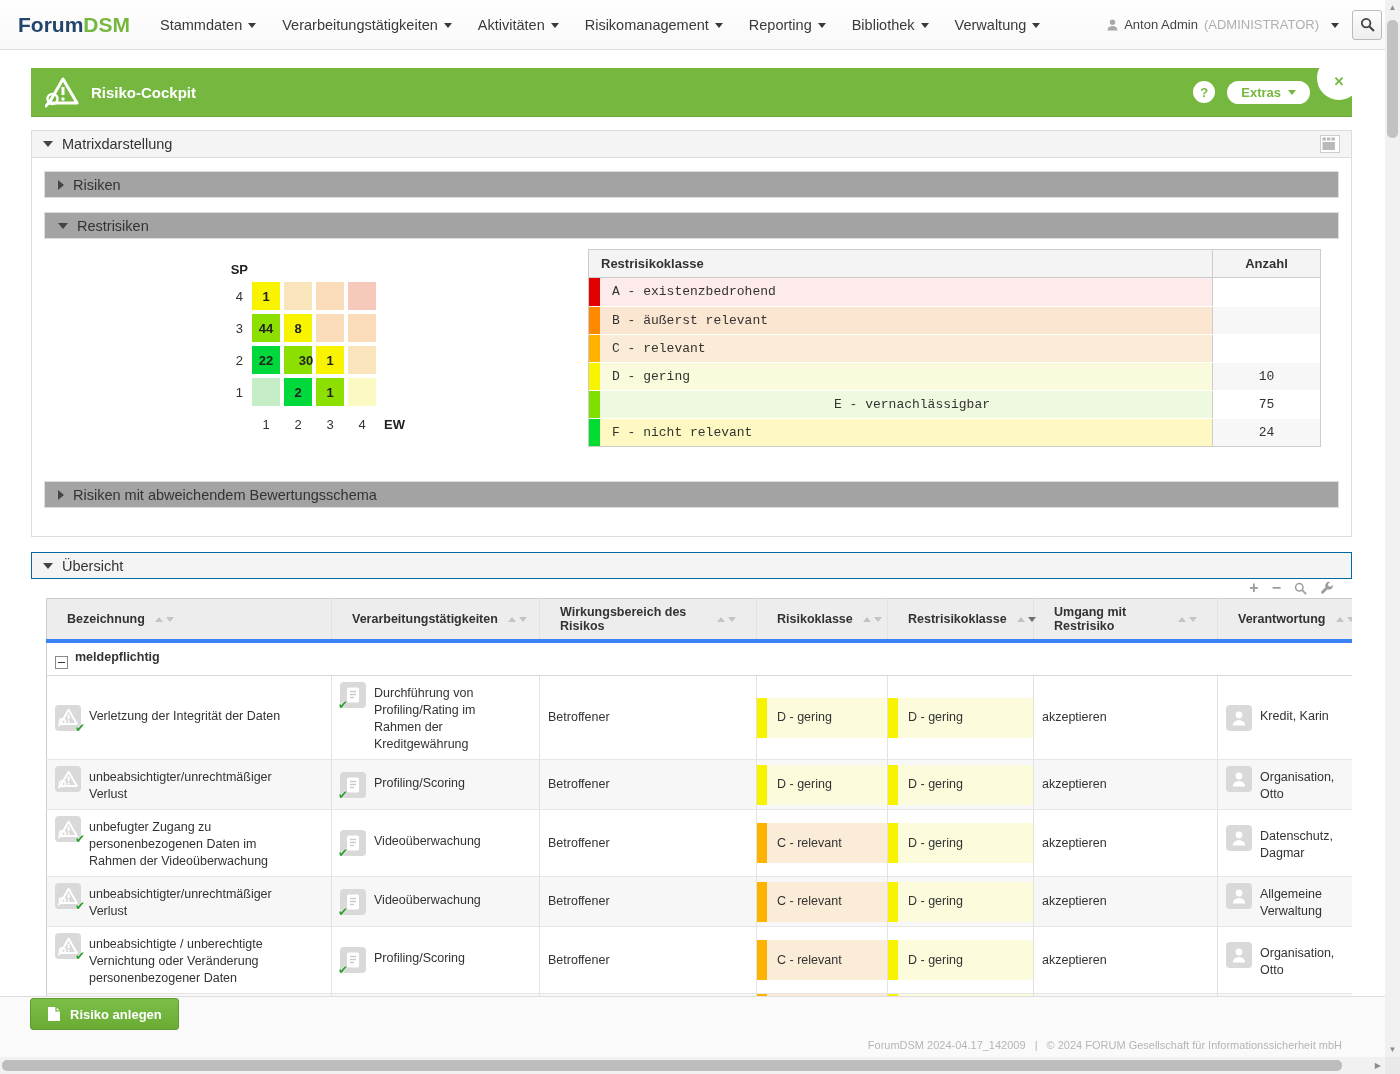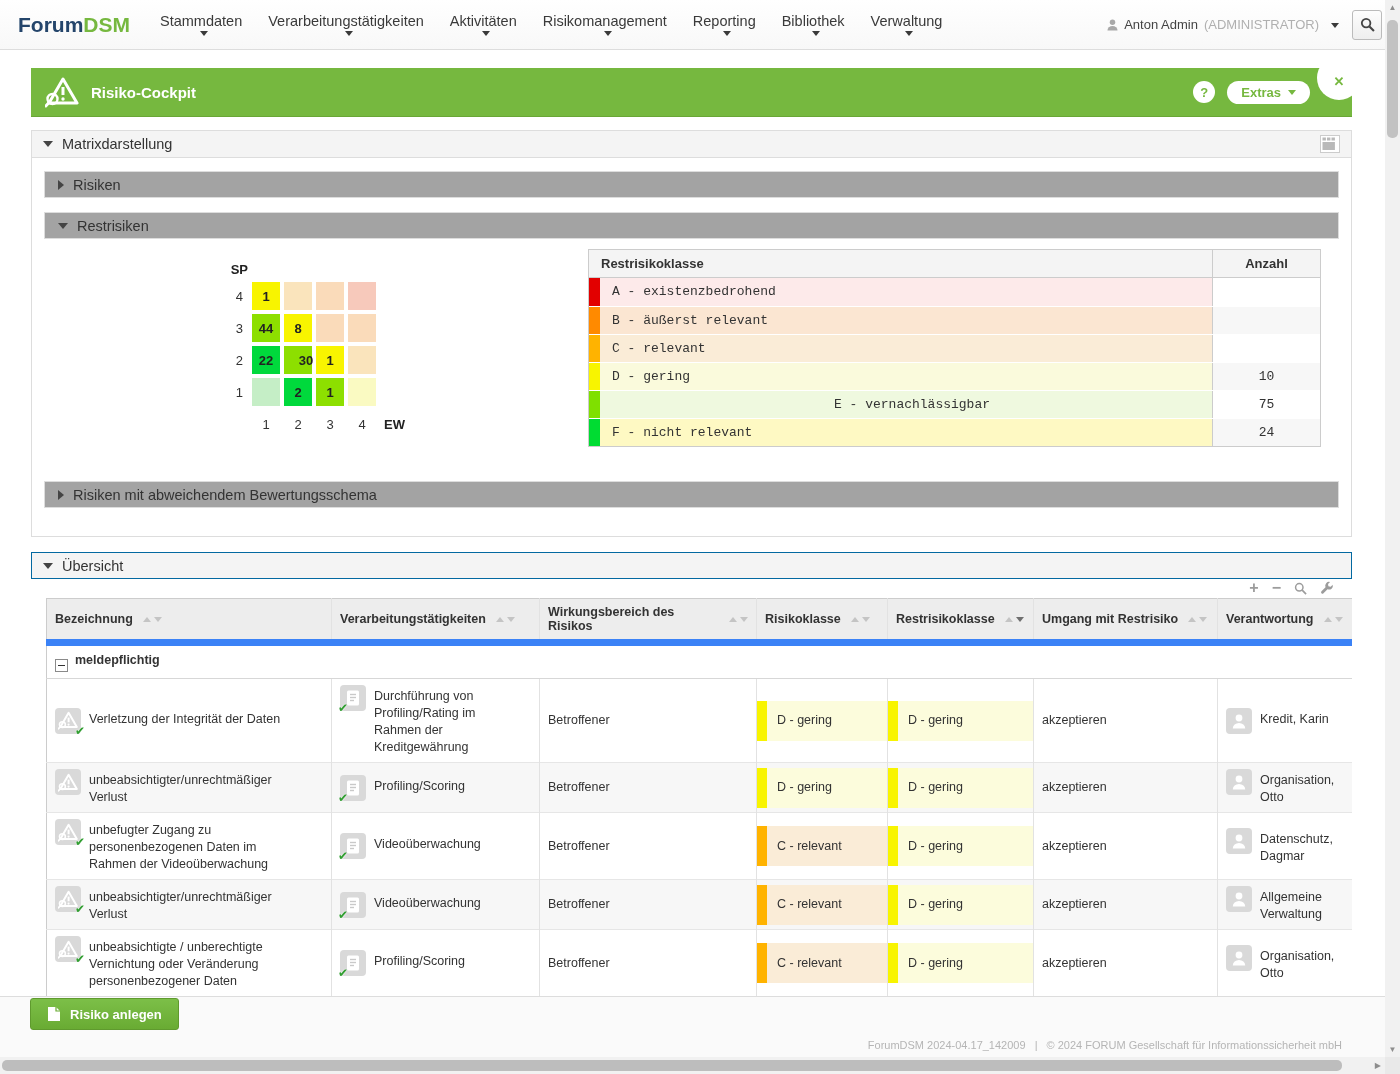--- a/index.html
+++ b/index.html
@@ -8,21 +8,21 @@
     width:1400px; height:1074px; position:relative; overflow:hidden;
     background:#fff; font-family:"Liberation Sans", sans-serif; color:#333;
   }
   
   .navbar { position:absolute; top:0; left:0; width:1400px; height:50px;
     background:linear-gradient(#ffffff,#f8f8f8); border-bottom:1px solid #ddd;
     display:flex; align-items:center; padding:0 18px; z-index:4; }
   .logo { font-size:21px; font-weight:bold; letter-spacing:0; margin-right:30px; cursor:pointer; }
   .logo .lp1 { color:#24456b; } .logo .lp2 { color:#76b83f; }
   .nav-menus { display:flex; align-items:center; gap:26px; }
-  .nav-item { font-size:14.5px; color:#3a3a3a; display:flex; align-items:center; cursor:pointer; white-space:nowrap;flex-direction:column; }
+  .nav-item { font-size:14.5px; color:#3a3a3a; display:flex; align-items:center; cursor:pointer; white-space:nowrap; }
   .mcaret { width:0; height:0; border-left:4px solid transparent; border-right:4px solid transparent; border-top:5px solid #3a3a3a; margin-left:6px; margin-top:2px; }
   .nav-right { margin-left:auto; display:flex; align-items:center; gap:13px; }
   .user-box { display:flex; align-items:center; gap:6px; font-size:13px; cursor:pointer; }
   .user-name { color:#444; }
   .user-role { color:#b0b0b0; }
   .search-btn { width:30px; height:30px; border:1px solid #bbb; border-radius:3px;
     background:linear-gradient(#fdfdfd,#eee); display:flex; align-items:center; justify-content:center; cursor:pointer; }
 
   
   .vscroll { position:absolute; right:0; top:0; width:15px; height:1057px; background:#f1f1f1; z-index:6; }
@@ -86,21 +86,21 @@
 
   
   .ov-panel { position:absolute; top:484px; left:0; right:0; height:444px; overflow:hidden; }
   .ov-toolbar { height:19px; position:relative; }
   .ov-toolbar .tools { position:absolute; right:18px; top:2px; display:flex; align-items:center; gap:13px; color:#9c9c9c; }
   .tb-txt { font-size:16px; font-weight:bold; line-height:14px; cursor:pointer; }
   .tools svg { cursor:pointer; }
   .ov-tbl-wrap { height:398px; overflow:hidden; }
   table.ov { border-collapse:collapse; table-layout:fixed; width:1307px; margin-left:15px;
     font-size:12.5px; color:#333; border:1px solid #ccc; background:#fff; }
-  .ov th { background:#ededed; border-bottom:7px solid #3b82f6; text-align:left; padding:6px 8px;
+  .ov th { background:#ededed; border-bottom:4px solid #3b82f6; text-align:left; padding:6px 20px;
     font-size:12.5px; font-weight:bold; cursor:pointer; }
   .ov th + th, .ov td + td { border-left:1px solid #e2e2e2; }
   .th-in { display:flex; align-items:center; }
   .sorts { display:inline-flex; gap:3px; margin-left:10px; align-items:center; }
   .s-up { width:0; height:0; border-left:4px solid transparent; border-right:4px solid transparent; border-bottom:5px solid #c4c4c4; }
   .s-dn { width:0; height:0; border-left:4px solid transparent; border-right:4px solid transparent; border-top:5px solid #c4c4c4; }
   .s-dn.on { border-top-color:#6f6f6f; }
   .group-row td { padding:6px 10px; font-weight:bold; border-bottom:1px solid #d7d7d7; }
   .grp-box { display:inline-flex; width:13px; height:13px; border:1px solid #8a8a8a; background:#fff;
     align-items:center; justify-content:center; margin-right:7px; vertical-align:-2px; }

